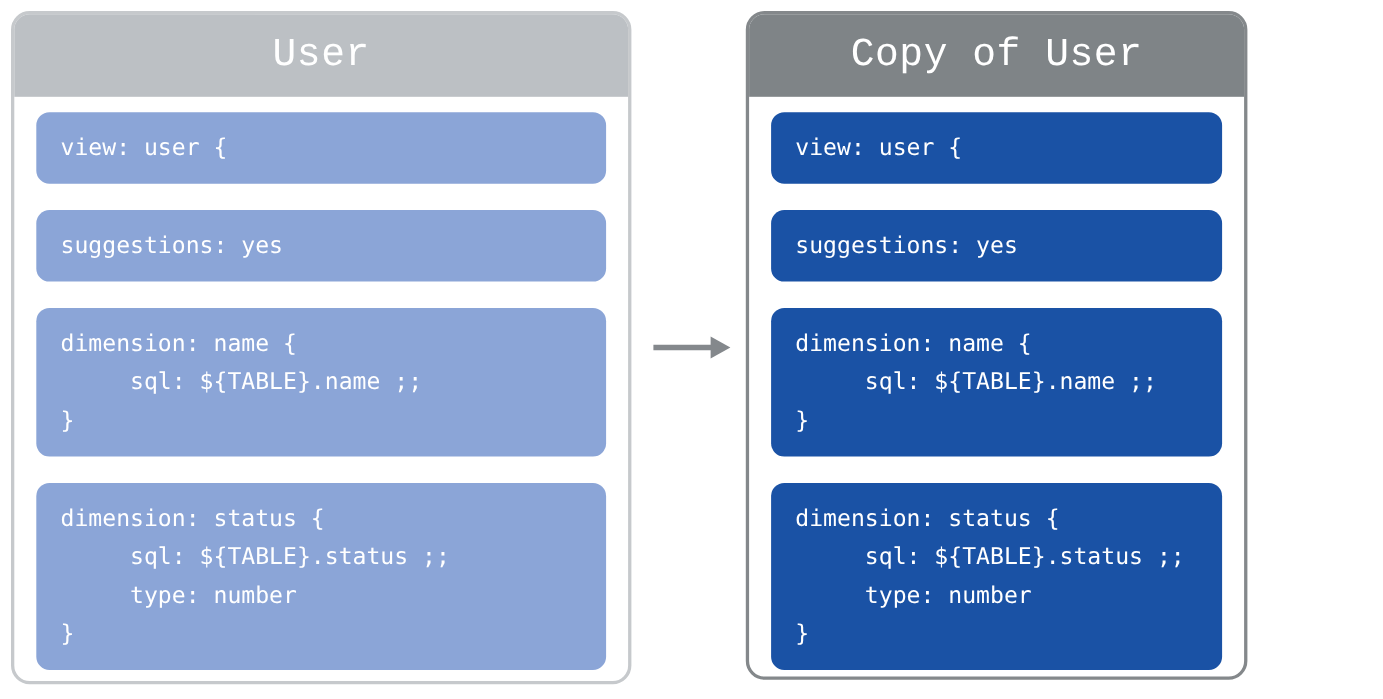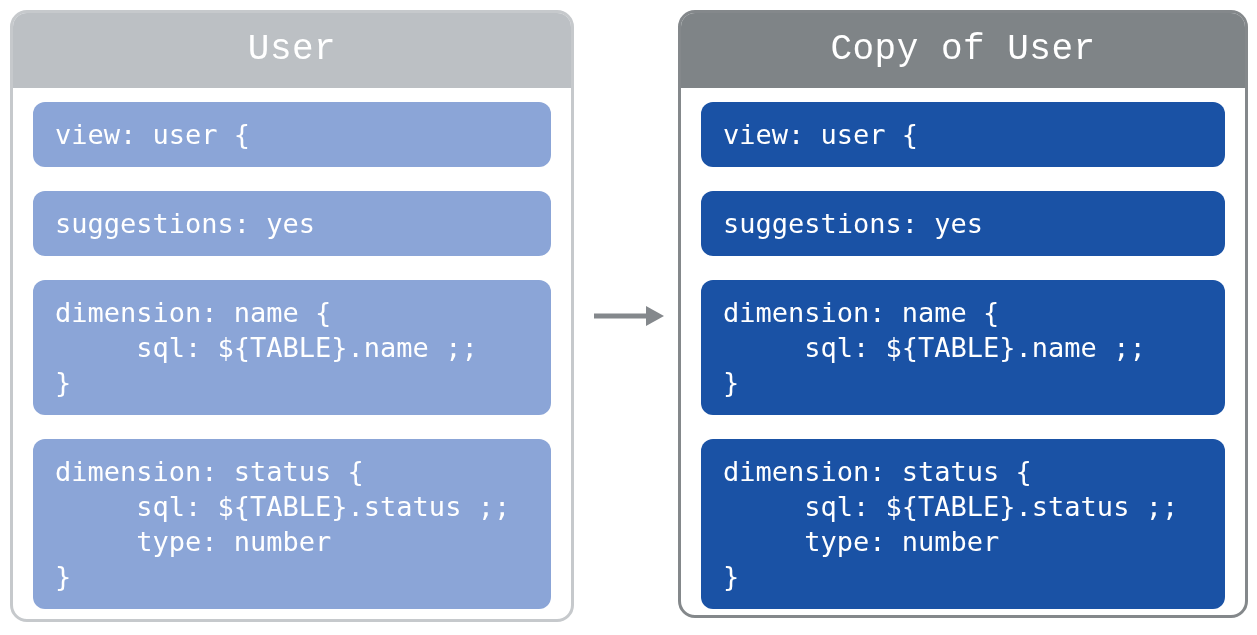--- a/index.html
+++ b/index.html
@@ -24,21 +24,21 @@
     background: #ffffff;
   }
   .panel.left {
     left: 10px;
     width: 564px;
     height: 612px;
     border: 3px solid #c6c9cc;
   }
   .panel.right {
     left: 678px;
-    width: 570px;
+    width: 456px;
     height: 608px;
     border: 3px solid #84888b;
   }
   .panel-header {
     height: 76px;
     margin: -1px -1px 0 -1px; 
     display: flex;
     align-items: center;
     justify-content: center;
   }
@@ -54,21 +54,21 @@
   }
   .panel-body {
     padding: 14px 20px 0 20px;
   }
   .code-block {
     border-radius: 12px;
     padding: 15px 22px;
     margin-bottom: 24px;
     color: #ffffff;
     font-family: "DejaVu Sans Mono", "Liberation Mono", monospace;
-    font-size: 27px;
+    font-size: 21px;
     line-height: 35px;
     white-space: pre;
     overflow: hidden;
   }
   .panel.left .code-block { background: #8ba5d7; }
   .panel.right .code-block { background: #1a52a5; }
   .arrow {
     position: absolute;
     left: 592px;
     top: 301px;

